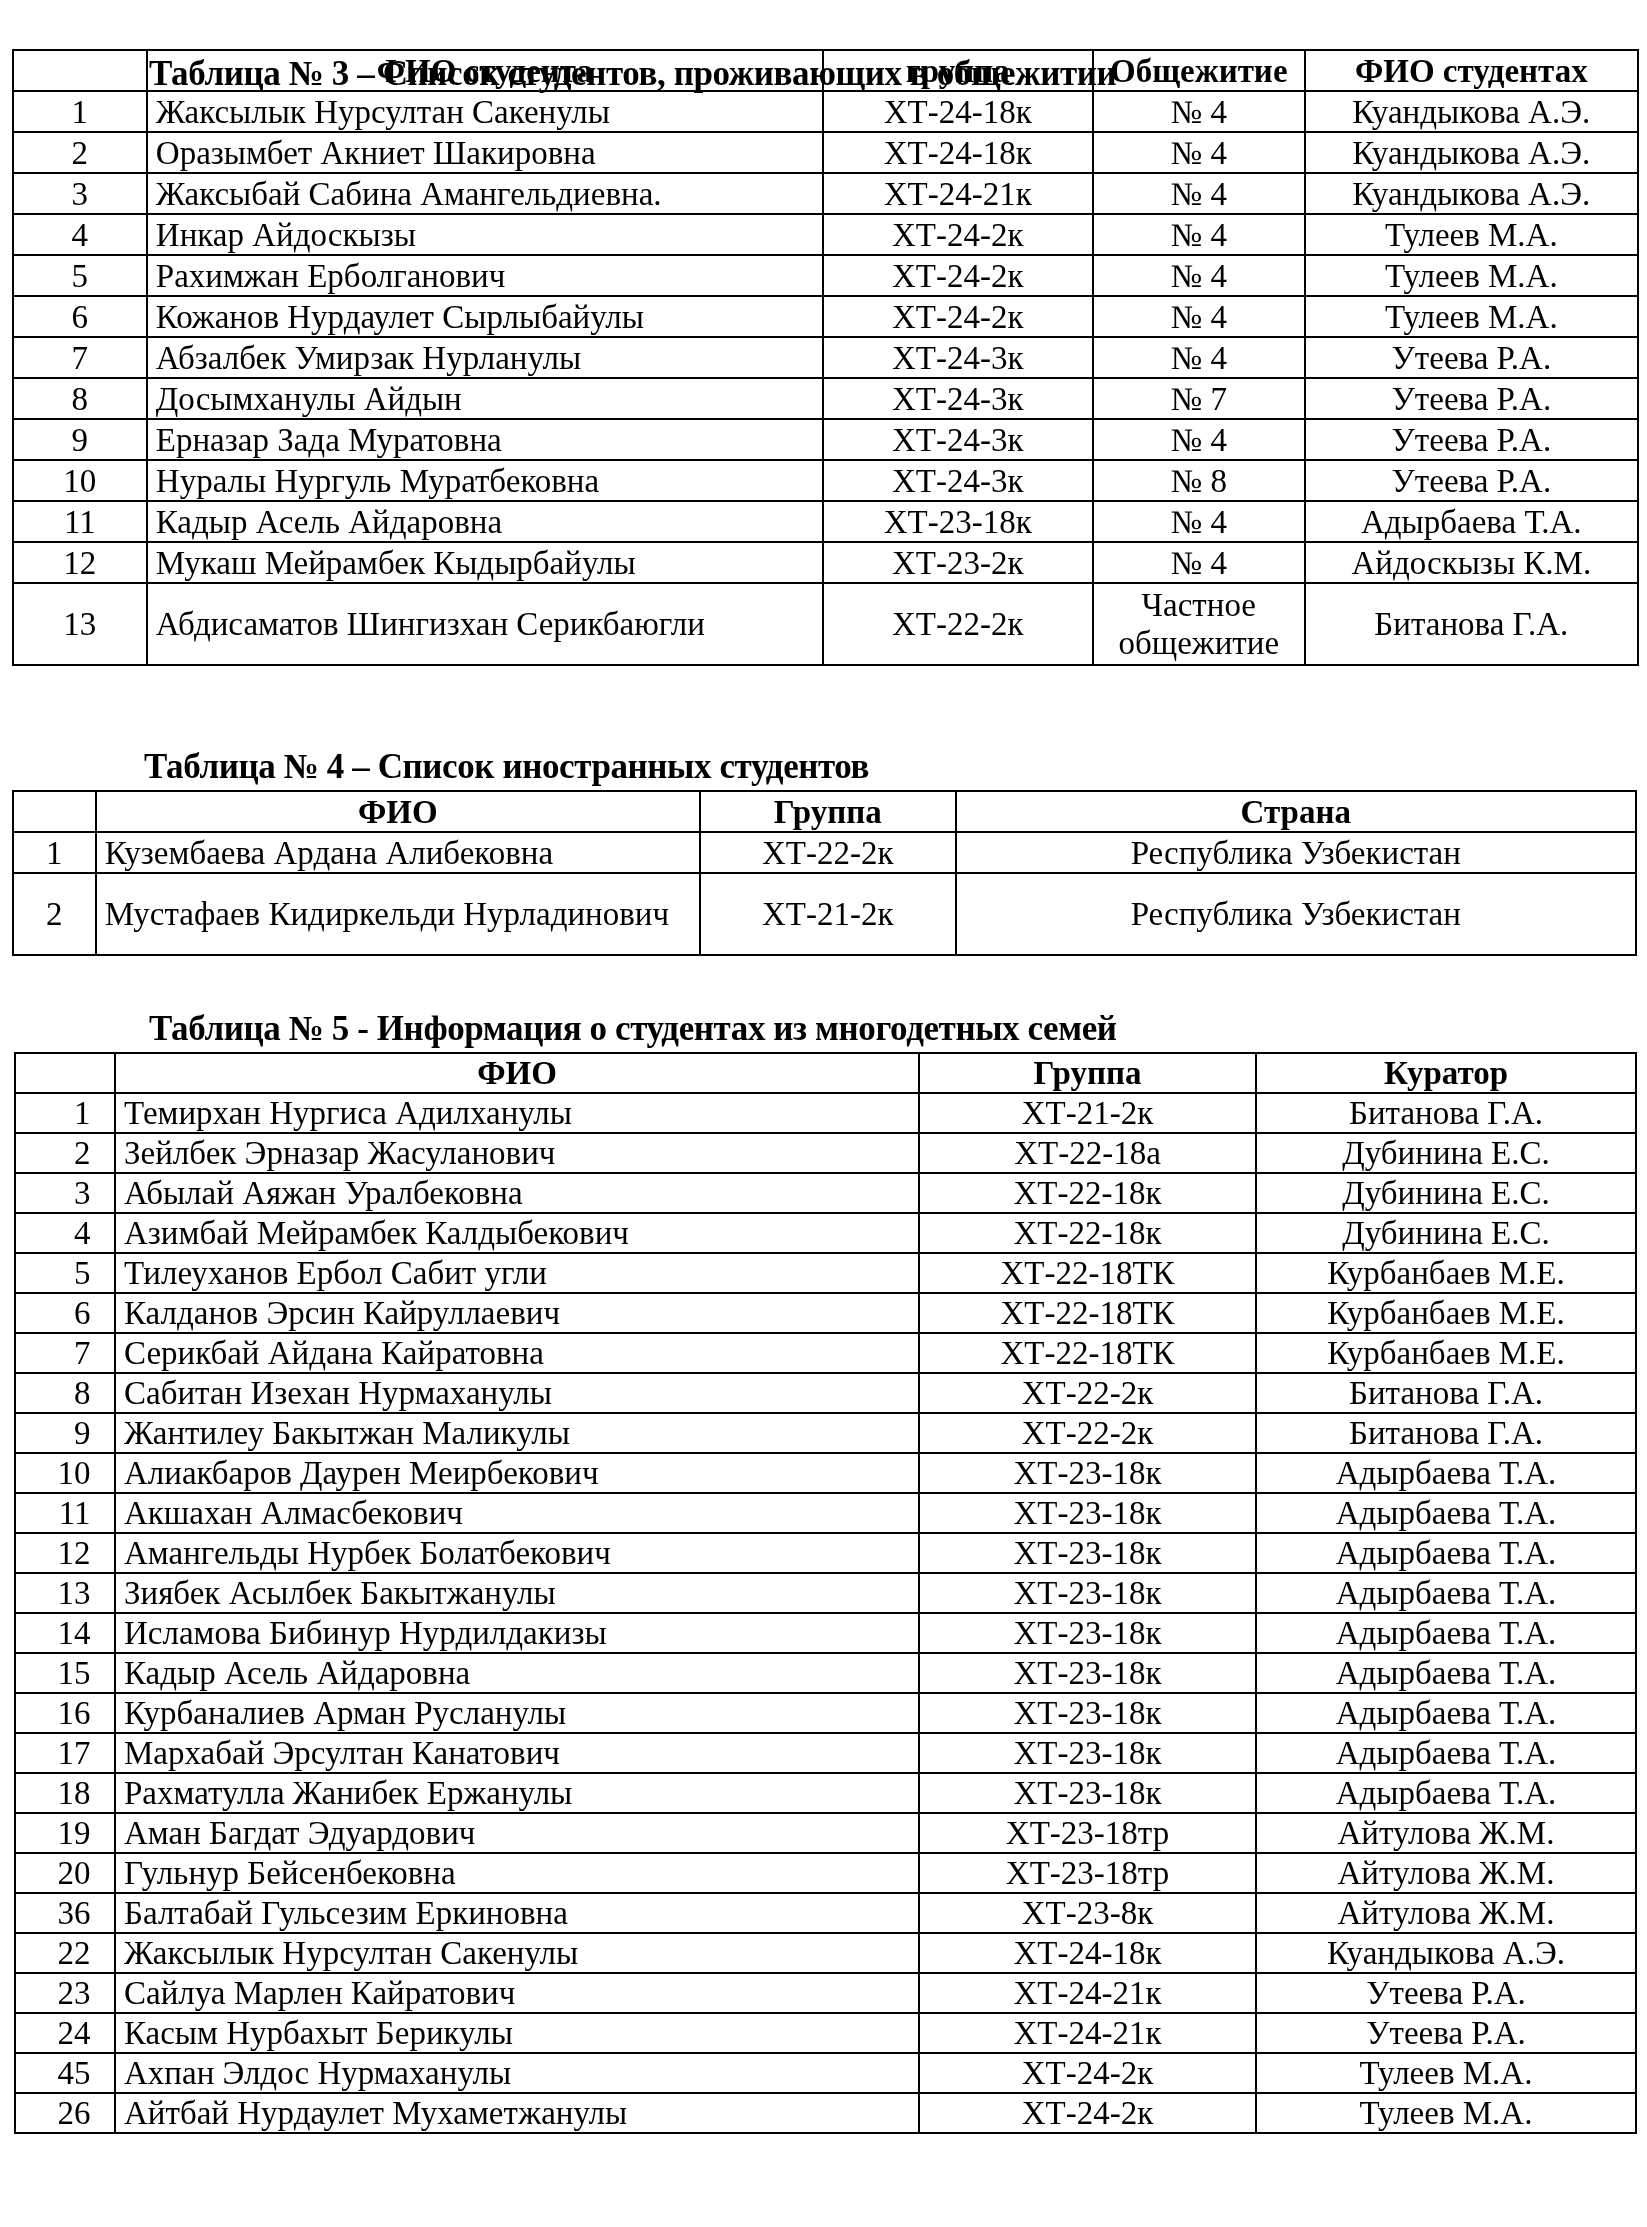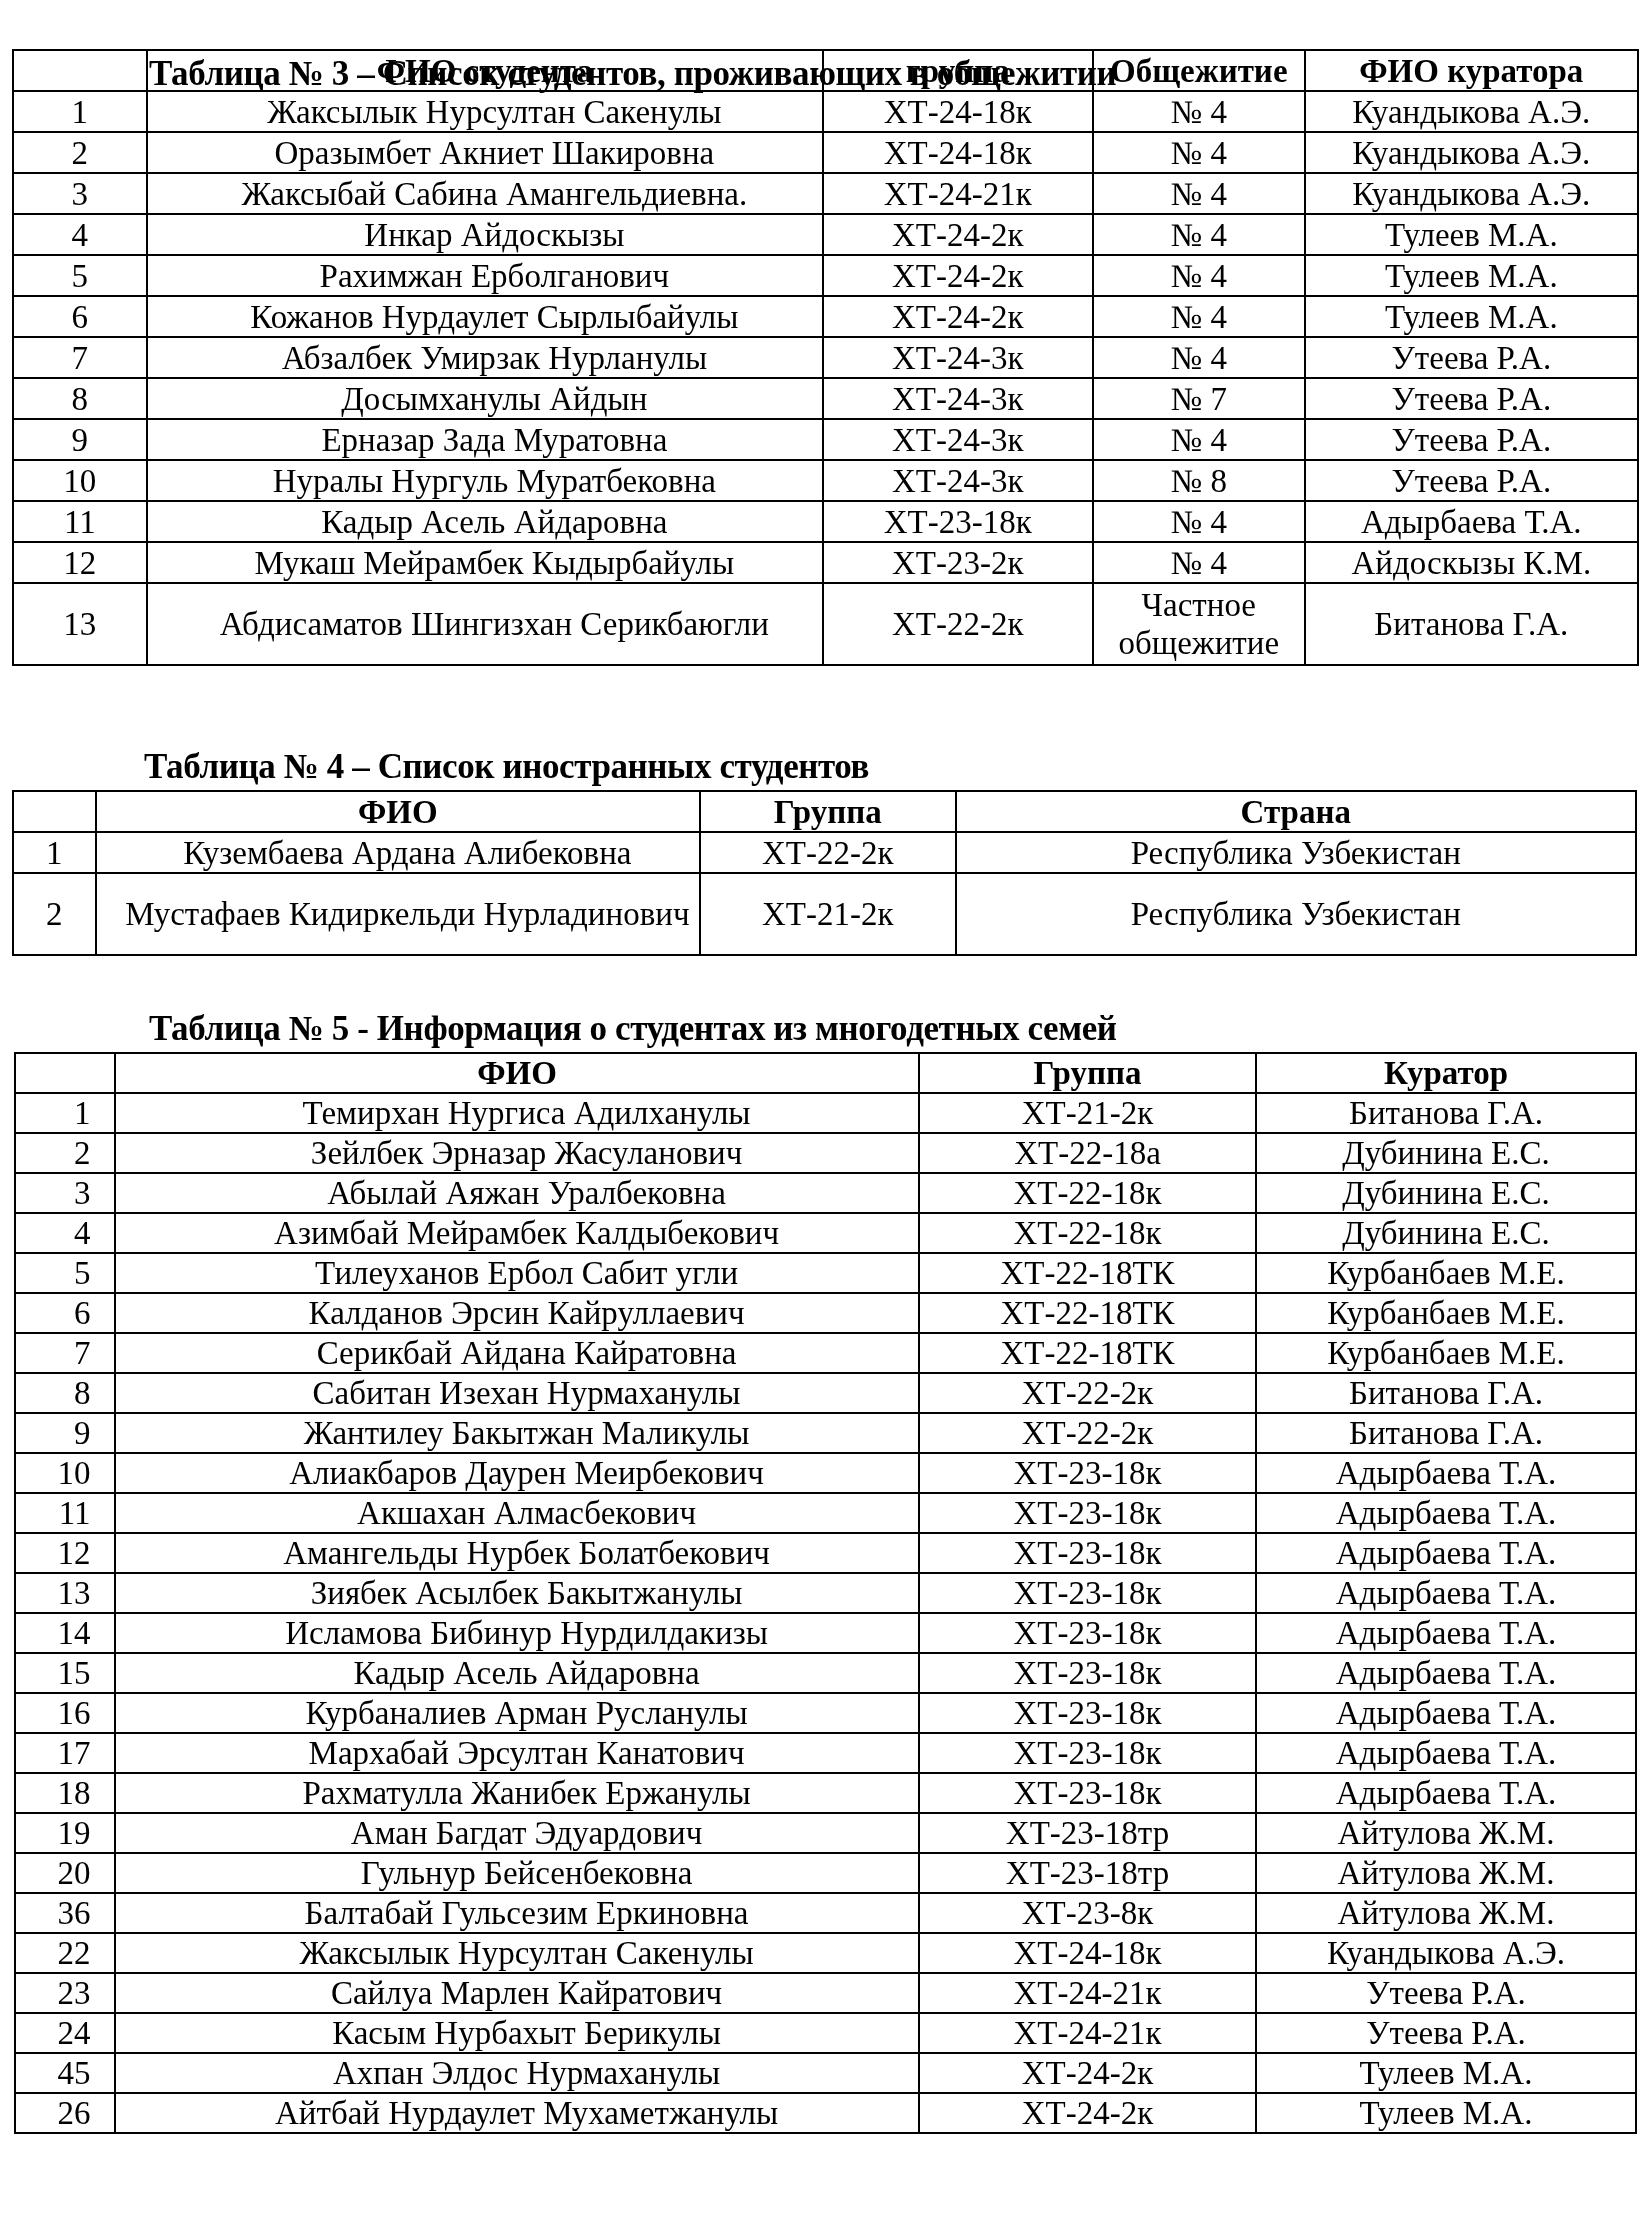--- a/index.html
+++ b/index.html
@@ -14,21 +14,21 @@
   table {
     position: absolute; border-collapse: collapse; table-layout: fixed;
     font-size: 33px;
   }
   td, th {
     border: 2.4px solid #000; padding: 0 7.9px; line-height: 38px;
     overflow: hidden; white-space: nowrap;
   }
   th { font-weight: bold; text-align: center; margin-left: 39px; }
   td.c { text-align: center; }
-  td.l { text-align: center; padding-left: 27px; }
+  td.l { text-align: left; padding-left: 8px; }
   td.r { text-align: right; padding-right: 23.6px; }
   td.wrap { white-space: normal; line-height: 38px; }
   #t3 td, #t3 th { height: 39px; }
   #t4 td, #t4 th { height: 39px; }
   #t5 td, #t5 th { height: 38px; }
 </style>
 </head>
 <body>
 
 <div class="title" style="left:149px; top:6.3px;margin-top:48px;">Таблица № 3 – Список студентов, проживающих в общежитии</div>
@@ -39,21 +39,21 @@
       <col style="width:270px">
       <col style="width:212px">
       <col style="width:333px">
     </colgroup>
   <thead>
     <tr>
       <th></th>
       <th>ФИО студента</th>
       <th>группа</th>
       <th>Общежитие</th>
-      <th>ФИО куратора</th>
+      <th>ФИО студентах</th>
     </tr>
   </thead>
   <tbody id="t3-body">
       <tr>
         <td class="c">1</td>
         <td class="l">Жаксылык Нурсултан Сакенулы</td>
         <td class="c">ХТ-24-18к</td>
         <td class="c wrap">№ 4</td>
         <td class="c">Куандыкова А.Э.</td>
       </tr>

